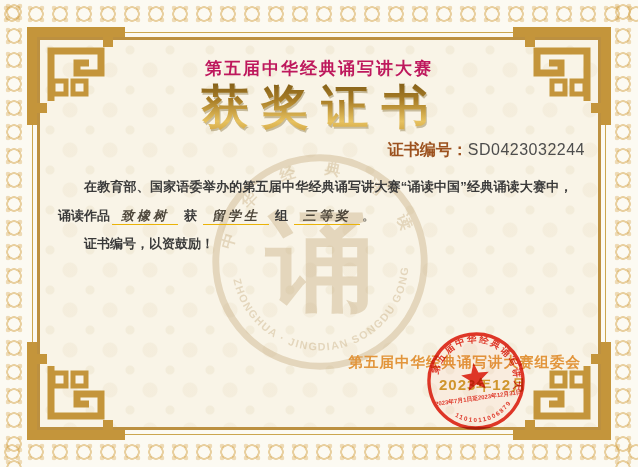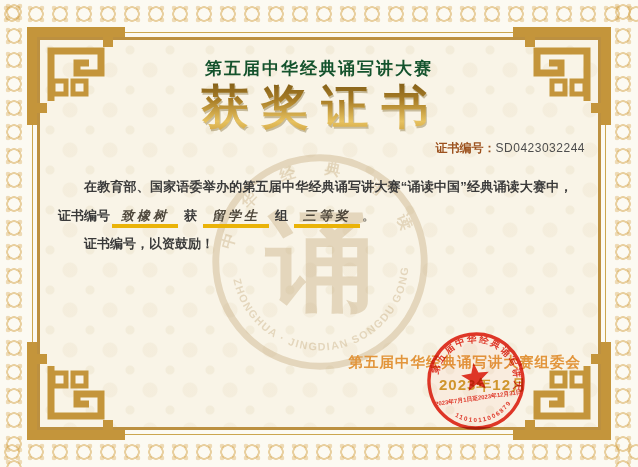--- a/index.html
+++ b/index.html
@@ -27,33 +27,33 @@
   
   .corner{position:absolute;width:112px;height:112px;z-index:2;}
   .corner.tl{left:13px;top:13px;}
   .corner.tr{right:13px;top:13px;transform:scaleX(-1);}
   .corner.bl{left:13px;bottom:13px;transform:scaleY(-1);}
   .corner.br{right:13px;bottom:13px;transform:scale(-1,-1);}
   
   .watermark{position:absolute;left:202px;top:144px;width:236px;height:236px;z-index:1;opacity:.34;}
   
   .subtitle{position:absolute;left:0;right:0;top:57px;text-align:center;z-index:3;
-    font-size:17px;font-weight:bold;letter-spacing:2px;color:#14532d;}
+    font-size:17px;font-weight:bold;letter-spacing:2px;color:#be185d;}
   .bigtitle{position:absolute;left:0;right:0;top:76px;text-align:center;z-index:3;
     font-family:"DejaVu Serif", serif;font-size:47px;font-weight:bold;letter-spacing:13px;padding-left:5px;
     background:linear-gradient(180deg,#7c5a16 5%,#a87d26 38%,#e7c260 72%,#c2922f 100%);
     -webkit-background-clip:text;background-clip:text;color:transparent;
     filter:drop-shadow(1px 2px 0.5px rgba(110,82,18,.35));}
-  .certno{position:absolute;top:140px;right:53px;z-index:3;font-size:12px;}
+  .certno{position:absolute;top:140px;right:53px;z-index:3;font-size:16px;}
   .certno .lab{color:#9C511E;font-weight:bold;}
   .certno .val{color:#4d4d4d;letter-spacing:.5px;}
   .para{position:absolute;left:58px;right:54px;top:173px;z-index:3;
     font-size:13px;font-weight:600;color:#3a3a3a;line-height:28.5px;}
   .para .l1{text-indent:2em;white-space:nowrap;letter-spacing:.2px;}
-  .fill{display:inline-block;text-align:left;border-bottom:4px solid #eab308;
+  .fill{display:inline-block;text-align:left;border-bottom:1px solid #eab308;
     font-family:"DejaVu Serif", serif;font-style:italic;font-weight:600;color:#4f483c;
     letter-spacing:3px;padding:0 9px;line-height:17px;margin:0 2px;}
   .gap{margin:0 4px;}
   .endmark{color:#8a8478;}
   .encourage{text-indent:2em;}
   .info{position:absolute;left:60px;right:40px;top:256px;z-index:3;
     font-family:"DejaVu Serif", serif;font-size:13.5px;color:#44403a;line-height:19.5px;font-weight:600;}
   .info .row{white-space:nowrap;}
   .info .en{font-family:"Liberation Sans", sans-serif;font-weight:bold;font-size:12.5px;letter-spacing:.2px;}
   .committee{position:absolute;top:353px;right:57px;z-index:3;
@@ -121,21 +121,21 @@
   <div class="subtitle">第五届中华经典诵写讲大赛</div>
   <div class="bigtitle">获奖证书</div>
 
   <div class="certno">
     <span class="lab">证书编号：</span><span class="val">SD0423032244</span>
   </div>
 
   <div class="para">
     <div class="l1">在教育部、国家语委举办的第五届中华经典诵写讲大赛“诵读中国”经典诵读大赛中，</div>
     <div class="l2">
-      <span>证书编号</span><span class="fill">致橡树</span><span class="gap">获</span><span class="fill">留学生</span><span class="gap">组</span><span class="fill">三等奖</span><span class="endmark">。</span>
+      <span>诵读作品</span><span class="fill">致橡树</span><span class="gap">获</span><span class="fill">留学生</span><span class="gap">组</span><span class="fill">三等奖</span><span class="endmark">。</span>
     </div>
     <div class="encourage">证书编号，以资鼓励！</div>
   </div>
 
 
   <div class="committee">第五届中华经典诵写讲大赛组委会</div>
   <div class="date">2023年12月</div>
 
   <svg class="seal" viewBox="-52 -52 104 104">
     <defs>

